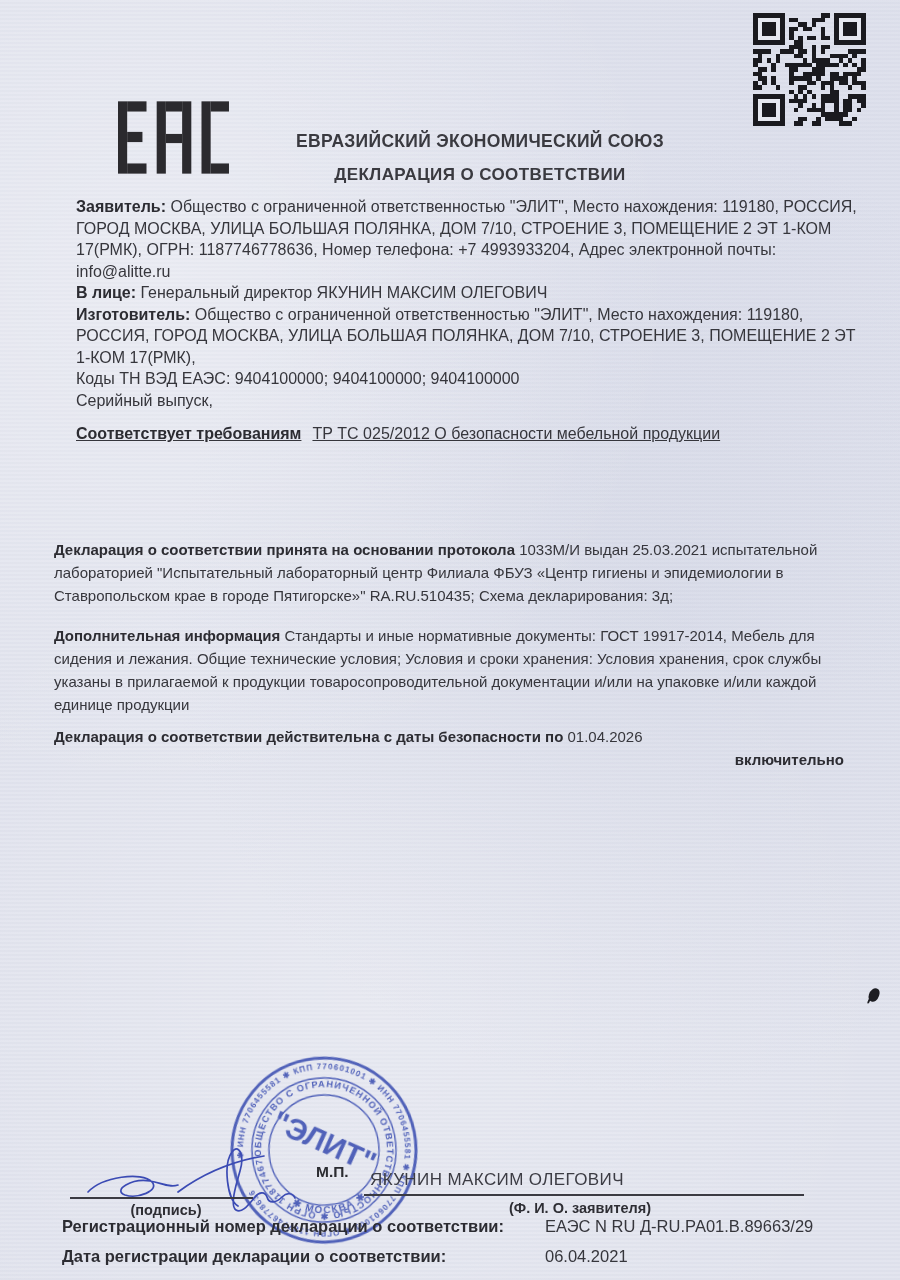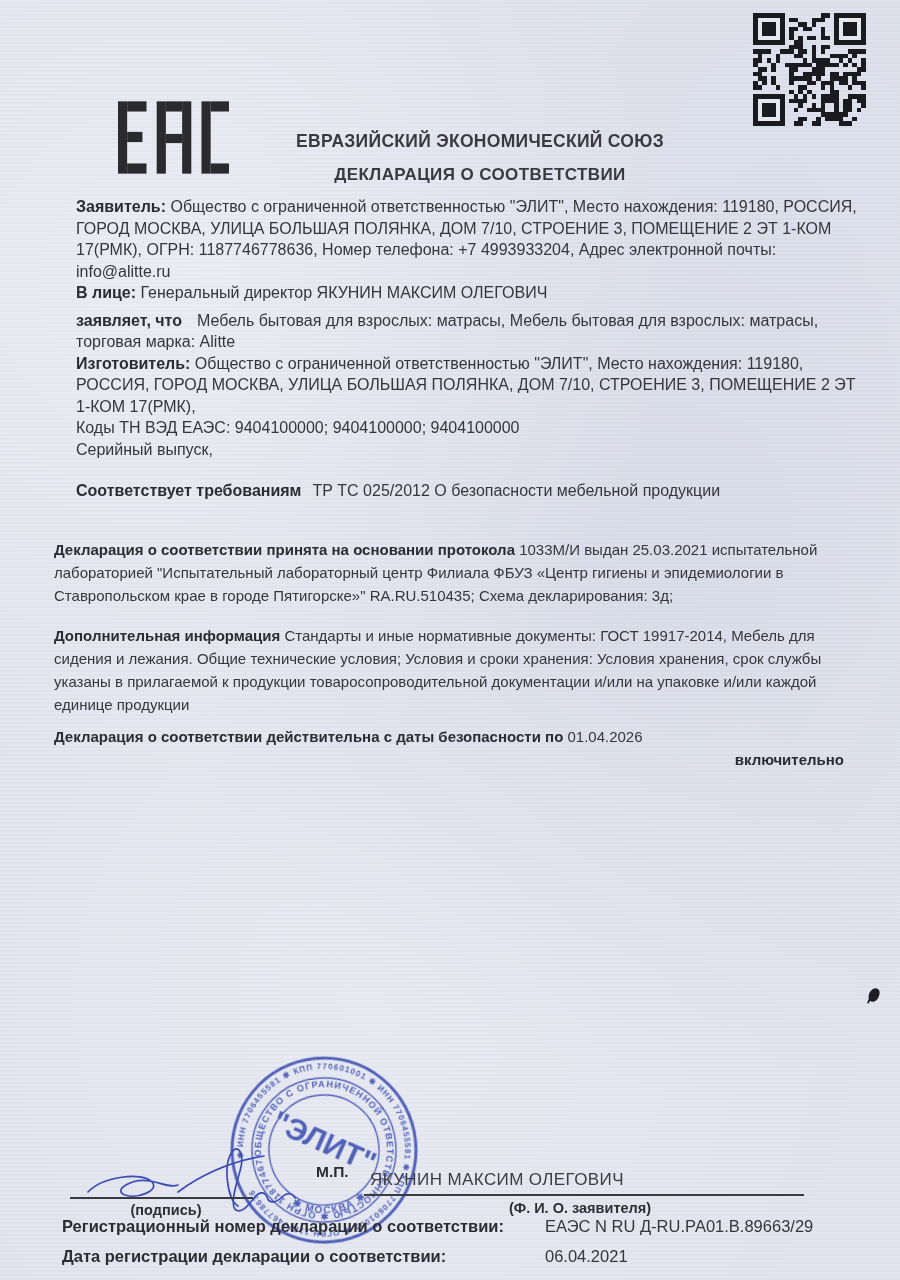--- a/index.html
+++ b/index.html
@@ -32,21 +32,21 @@
   }
   .mid-block{
     position:absolute; left:54px; top:538px; width:790px;
     font-size:15px; line-height:23px;
   }
   p{ margin:0; }
   b{ color:#2c2c32; }
   .gap14{ margin-right:15px; }
   .gap10{ margin-right:11px; }
   .mt6{ margin-top:6px; }
-  .mt4{ margin-top:20px; }
+  .mt4{ margin-top:12px;text-decoration:underline; }
   .mt17{ margin-top:17px; }
   .mt9{ margin-top:9px; }
   .boldline{ font-weight:bold; color:#2c2c32;text-align:right; }
 
   
   .stamp{
     position:absolute; left:224px; top:1050px; width:200px; height:200px;
     opacity:.88; filter:blur(.3px); transform:rotate(-6deg);
   }
   .mp-mark{ position:absolute; left:316px; top:1163px; font-size:15.5px; font-weight:bold; color:#2b2c31; }
@@ -317,21 +317,20 @@
       <rect x="19" y="1" width="5" height="5" fill="#e6e8f0"></rect>
       <rect x="20" y="2" width="3" height="3" fill="#1a1a1f"></rect>
       <rect x="0" y="18" width="7" height="7" fill="#1a1a1f"></rect>
       <rect x="1" y="19" width="5" height="5" fill="#e6e8f0"></rect>
       <rect x="2" y="20" width="3" height="3" fill="#1a1a1f"></rect>
     </svg>
 
   <div class="top-block">
     <p><b>Заявитель: </b><span>Общество с ограниченной ответственностью "ЭЛИТ", Место нахождения: 119180, РОССИЯ, ГОРОД МОСКВА, УЛИЦА БОЛЬШАЯ ПОЛЯНКА, ДОМ 7/10, СТРОЕНИЕ 3, ПОМЕЩЕНИЕ 2 ЭТ 1-КОМ 17(РМК), ОГРН: 1187746778636, Номер телефона: +7 4993933204, Адрес электронной почты: info@alitte.ru</span></p>
     <p><b>В лице: </b><span>Генеральный директор ЯКУНИН МАКСИМ ОЛЕГОВИЧ</span></p>
-    <p class="mt6"><b class="gap14">заявляет, что</b><span>Мебель бытовая для взрослых: матрасы, Мебель бытовая для взрослых: матрасы, торговая марка: Alitte</span></p>
     <p><b>Изготовитель: </b><span>Общество с ограниченной ответственностью "ЭЛИТ", Место нахождения: 119180, РОССИЯ, ГОРОД МОСКВА, УЛИЦА БОЛЬШАЯ ПОЛЯНКА, ДОМ 7/10, СТРОЕНИЕ 3, ПОМЕЩЕНИЕ 2 ЭТ 1-КОМ 17(РМК),</span></p>
     <p>Коды ТН ВЭД ЕАЭС: 9404100000; 9404100000; 9404100000</p>
     <p>Серийный выпуск,</p>
     <p class="mt4"><b class="gap10">Соответствует требованиям</b><span>ТР ТС 025/2012 О безопасности мебельной продукции</span></p>
   </div>
 
   <div class="mid-block">
     <p><b>Декларация о соответствии принята на основании протокола </b><span>1033М/И выдан 25.03.2021 испытательной лабораторией "Испытательный лабораторный центр Филиала ФБУЗ «Центр гигиены и эпидемиологии в Ставропольском крае в городе Пятигорске»" RA.RU.510435; Схема декларирования: 3д;</span></p>
     <p class="mt17"><b>Дополнительная информация </b><span>Стандарты и иные нормативные документы: ГОСТ 19917-2014, Мебель для сидения и лежания. Общие технические условия; Условия и сроки хранения: Условия хранения, срок службы указаны в прилагаемой к продукции товаросопроводительной документации и/или на упаковке и/или каждой единице продукции</span></p>
     <p class="mt9"><b>Декларация о соответствии действительна с даты безопасности по </b><span>01.04.2026</span></p>

